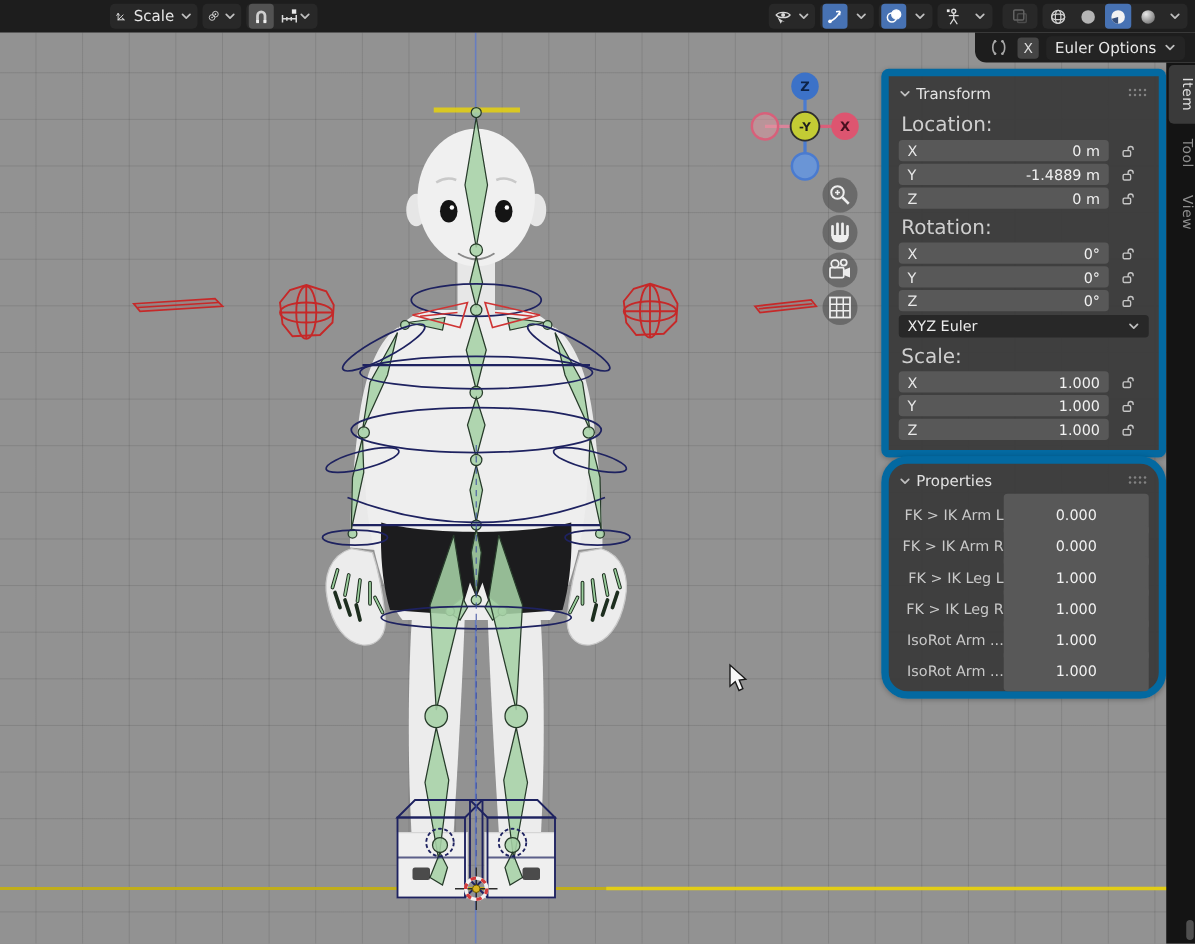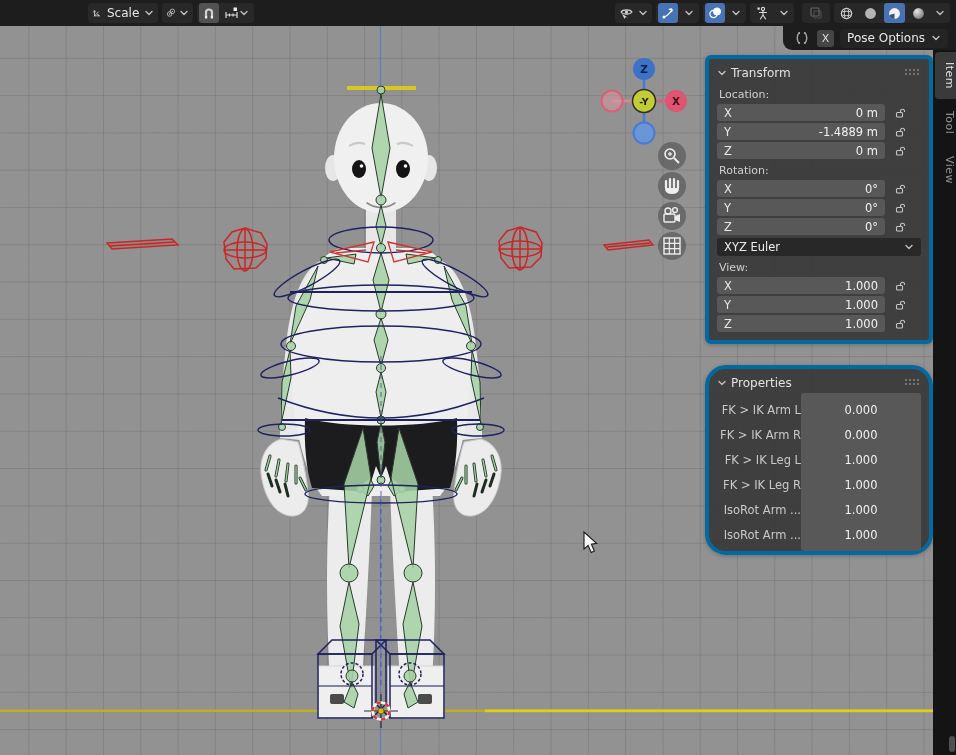--- a/index.html
+++ b/index.html
@@ -24,26 +24,26 @@
   .pose-dd{background:#242424;border-radius:4px;height:19px;display:flex;align-items:center;
            gap:6px;padding:0 7px;color:#e8e8e8;font-size:12px;}
   
   .viewport{position:absolute;left:0;top:26px;width:956px;height:729px;background-color:#929292;
     background-image:linear-gradient(to right, rgba(40,40,40,0.14) 1px, transparent 1px),
                      linear-gradient(to bottom, rgba(40,40,40,0.14) 1px, transparent 1px);
     background-size:37.3px 37.3px;background-position:28.4px 31.8px;}
   .scene{position:absolute;left:0;top:0;}
   
   .panel{position:absolute;right:23px;width:228px;background:rgba(60,60,60,0.97);
-         border:4px solid #0369a1;border-radius:6px;z-index:20;color:#dcdcdc;
+         border:6px solid #0369a1;border-radius:6px;z-index:20;color:#dcdcdc;
          box-shadow:0 1px 4px rgba(0,0,0,0.25);box-sizing:border-box;padding:4px 8px 8px 8px;}
   .panel-head{display:flex;align-items:center;height:20px;gap:4px;font-size:12px;color:#e2e2e2;}
   .grip{margin-left:auto;display:grid;grid-template-columns:repeat(4,4px);grid-auto-rows:4px;opacity:.55;}
   .grip i{width:2px;height:2px;border-radius:50%;background:#bbb;}
-  .sect{font-size:11px;color:#cfcfcf;margin:5px 0 3px 2px;}
+  .sect{font-size:16px;color:#cfcfcf;margin:5px 0 3px 2px;}
   .frow{display:flex;align-items:center;margin-bottom:2px;height:17px;}
   .fpill{width:168px;height:17px;background:#585858;border-radius:3px;display:flex;
          align-items:center;font-size:11.5px;color:#f1f1f1;padding:0 7px;box-sizing:border-box;}
   .fpill .ax{color:#e8e8e8;}
   .fpill .val{margin-left:auto;}
   .lockbtn{width:30px;display:flex;justify-content:center;align-items:center;height:17px;}
   .dd{height:18px;background:#282828;border-radius:3px;display:flex;align-items:center;
       font-size:11.5px;color:#ececec;padding:0 7px;margin:3px 0 2px 0;}
   .dd .val{flex:1;}
   .prow{display:flex;align-items:center;margin-bottom:8px;height:17px;}
@@ -224,21 +224,21 @@
     <path d="M6.5 3 C3.5 4.5 3.5 11.5 6.5 13 M11.5 3 C14.5 4.5 14.5 11.5 11.5 13" fill="none" stroke="#a8a8a8" stroke-width="1.3" stroke-linecap="round"></path>
     <circle cx="6" cy="3" r="1" fill="#a8a8a8"></circle>
       <circle cx="12" cy="3" r="1" fill="#a8a8a8"></circle>
     <circle cx="6" cy="13" r="1" fill="#a8a8a8"></circle>
       <circle cx="12" cy="13" r="1" fill="#a8a8a8"></circle>
   </svg>
   <div class="xbtn">
     <span>X</span>
   </div>
   <div class="pose-dd">
-    <span>Pose Options</span>
+    <span>Euler Options</span>
     <svg class="chev">
         <use href="#i-chev"></use>
       </svg>
   </div>
 </div>
 
 <div class="viewport">
 <svg class="scene" width="956" height="729" viewBox="0 0 956 729">
 
   <line x1="380.5" y1="0" x2="380.5" y2="729" stroke="#6079c8" stroke-width="1.3" opacity=".85"></line>
@@ -565,21 +565,21 @@
       </div>
   </div>
 
   <div class="dd">
     <span class="val">XYZ Euler</span>
     <svg class="chev">
         <use href="#i-chev"></use>
       </svg>
   </div>
 
-  <div class="sect">View:</div>
+  <div class="sect">Scale:</div>
   <div class="frow">
     <div class="fpill">
       <span class="ax">X</span>
       <span class="val">1.000</span>
     </div>
     <div class="lockbtn">
         <svg width="12" height="12">
           <use href="#i-lock"></use>
         </svg>
       </div>

